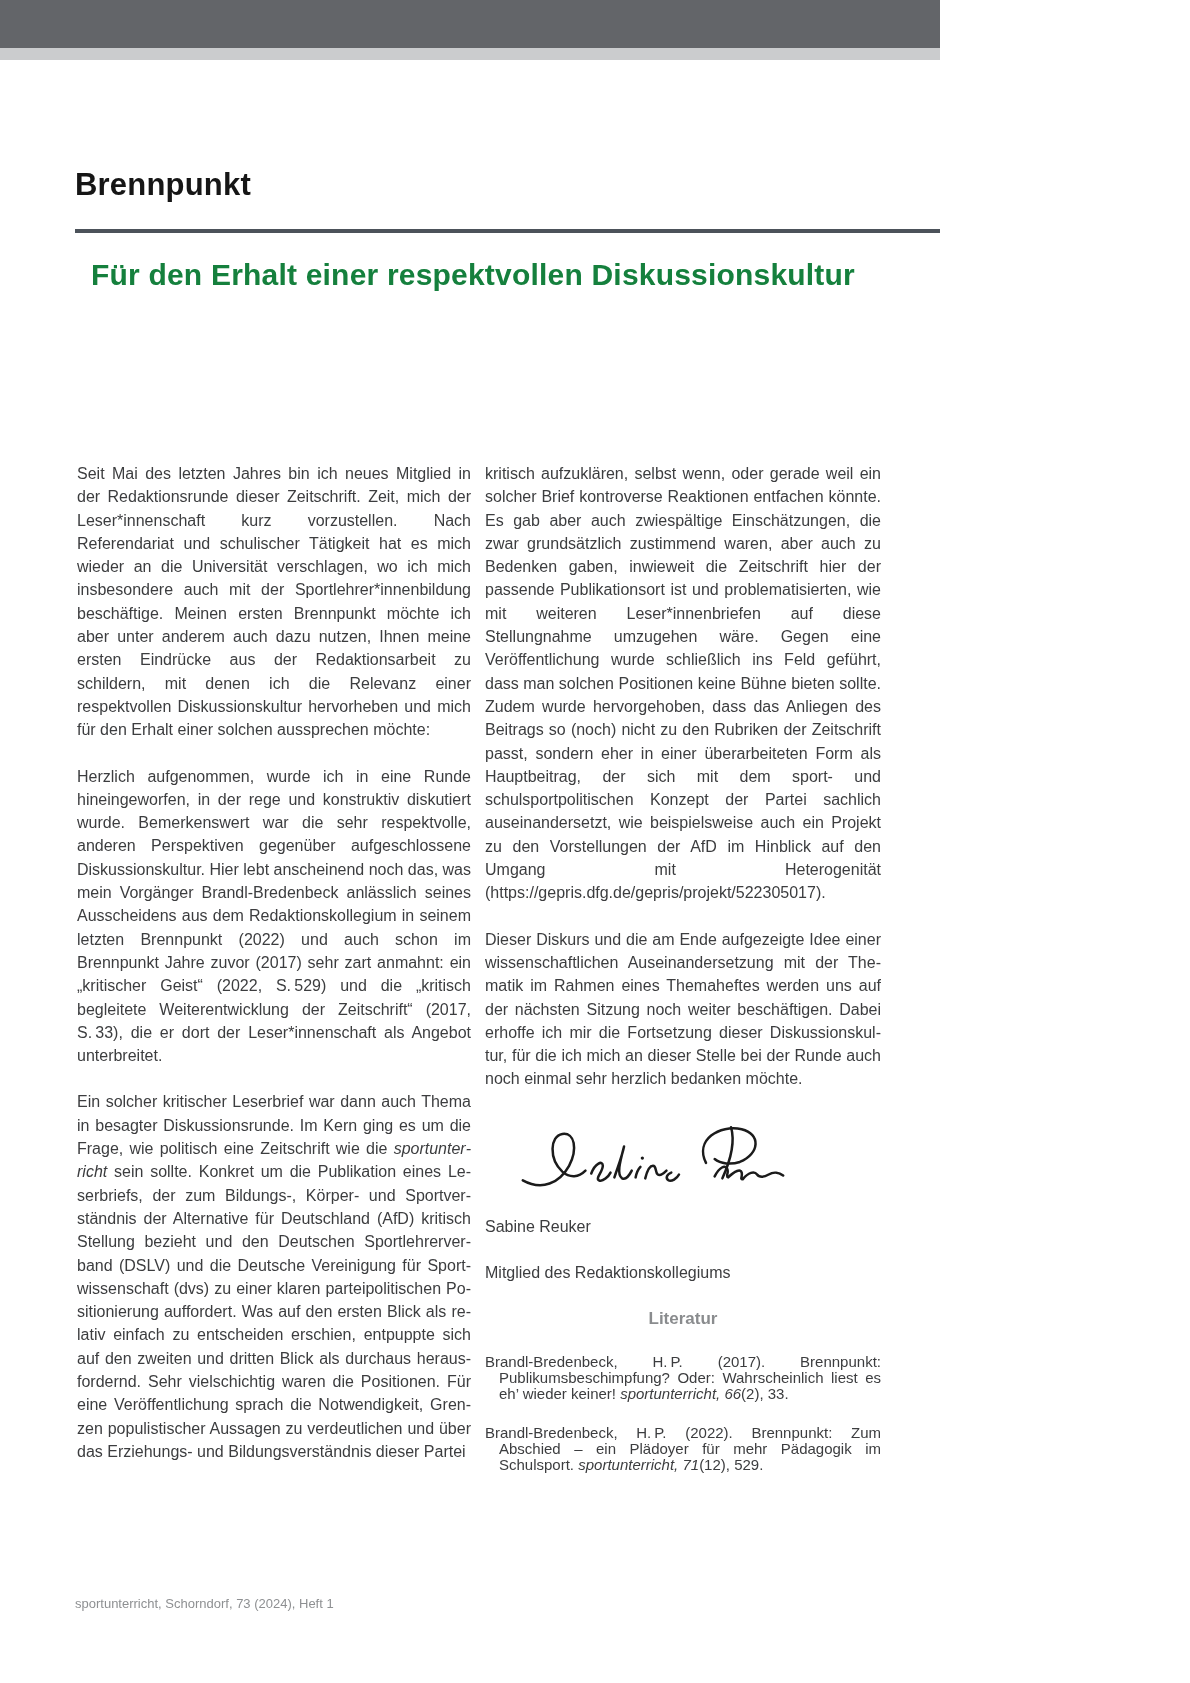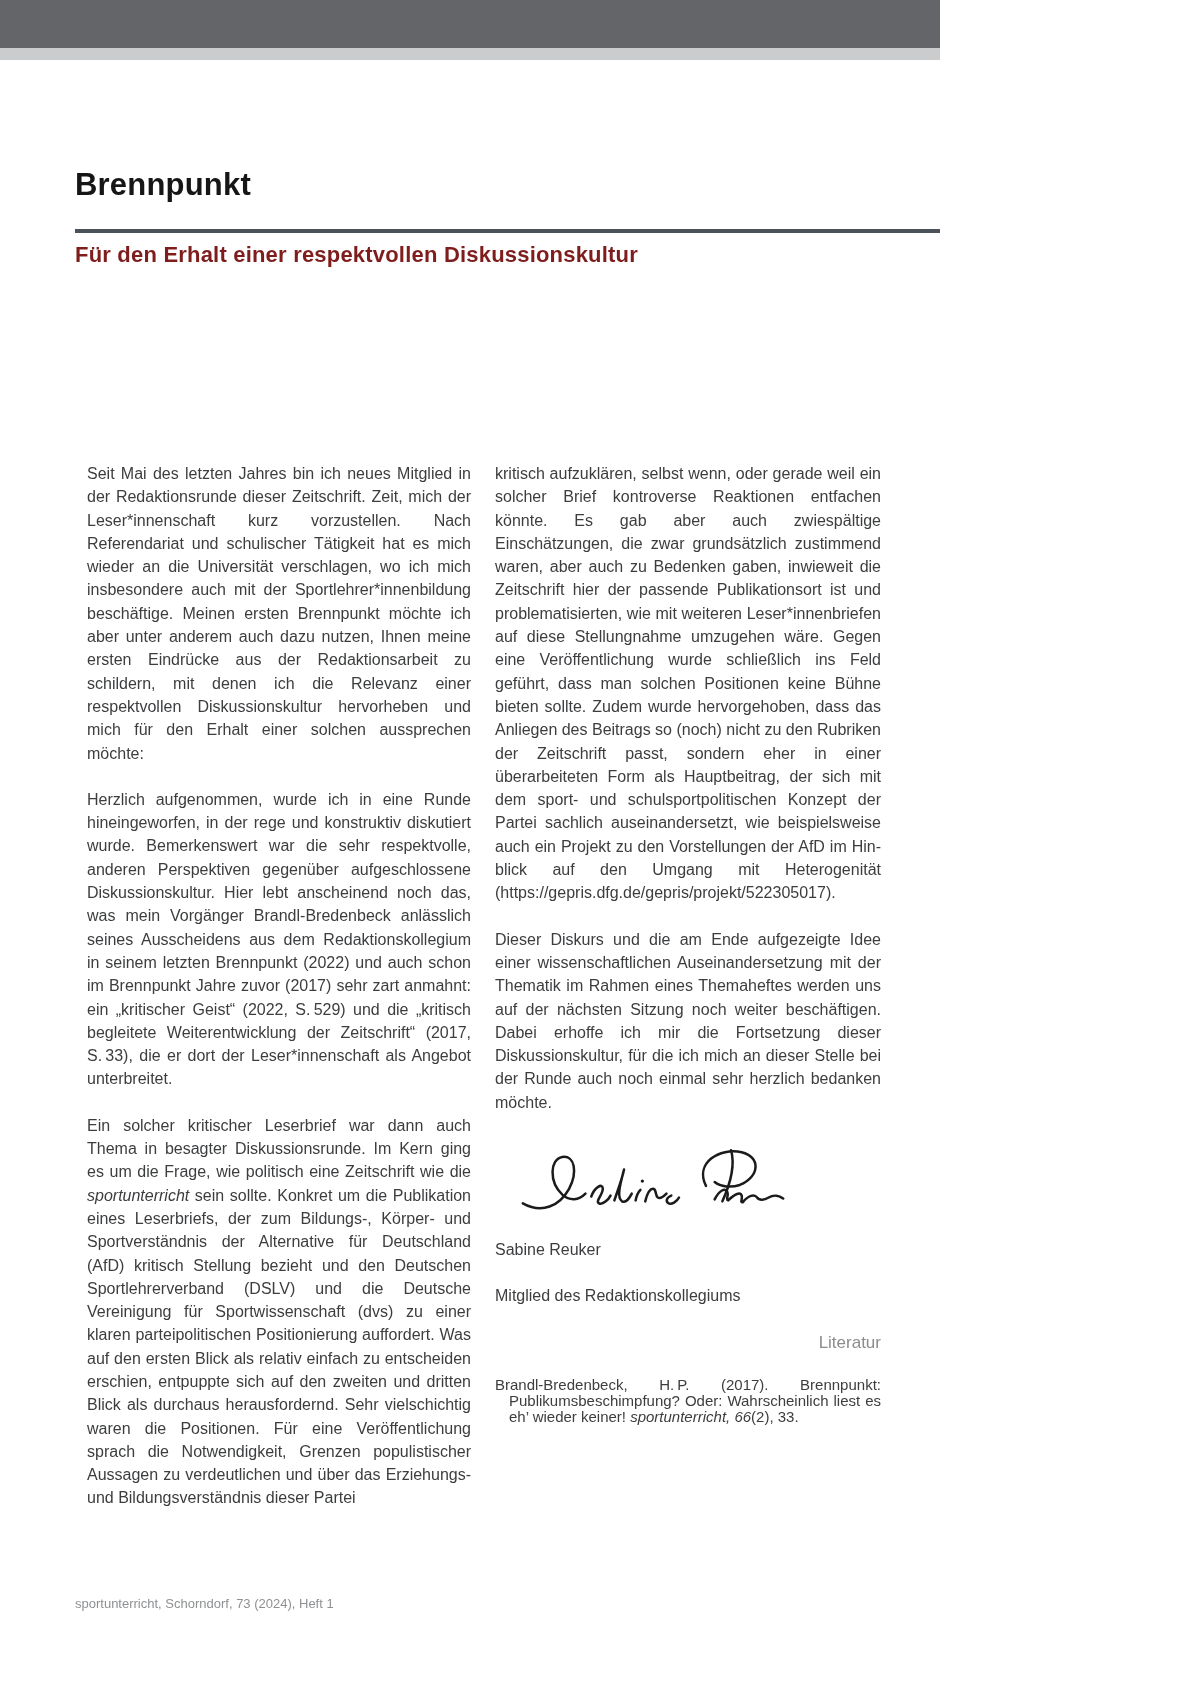--- a/index.html
+++ b/index.html
@@ -11,38 +11,38 @@
   .substrip{position:absolute;left:0;top:48px;width:980px;height:12px;background:#cbccce;}
   .tab{position:absolute;left:980px;top:48px;width:210px;height:33px;background:#98999d;
        display:flex;align-items:center;justify-content:center;}
   .tab span{color:#ffffff;font-weight:700;font-size:17px;letter-spacing:.2px;}
 
   
   .section-title{position:absolute;left:75px;top:167px;margin:0;font-size:31px;font-weight:700;
                  color:#161616;letter-spacing:.2px;}
   .title-rule{position:absolute;left:75px;top:229px;width:1115px;height:4px;background:#4c525a;
               border:none;margin:0;padding:0;}
-  .article-title{position:absolute;left:75px;top:242px;margin:0;font-size:22px;font-weight:700;
-                 color:#7f1d1d;letter-spacing:.2px;}
+  .article-title{position:absolute;left:75px;top:242px;margin:16px;font-size:30px;font-weight:700;
+                 color:#15803d;letter-spacing:.2px;}
 
   
   .col{position:absolute;top:462px;font-size:16px;line-height:23.3px;text-align:justify;
        color:#3c3d3f;hyphens:manual;}
   .col-1{left:75px;width:396px;}
   .col-2{left:483px;width:398px;}
-  .col p{margin:0 0 23px 12px;}
+  .col p{margin:0 0 23px 2px;}
   .col p:last-child{margin-bottom:0;}
   .it{font-style:italic;}
 
   
   .signature{display:block;margin:30px 0 14px 34px;}
   .signoff{margin:0;line-height:23.3px;text-align:left;}
 
   
-  .lit-heading{margin:56px 0 3px 0;font-size:17px;font-weight:400;color:#8a8c8e;text-align:right;}
+  .lit-heading{margin:56px 0 3px 0;font-size:17px;font-weight:700;color:#8a8c8e;text-align:center;}
   .ref{font-size:15px;line-height:16px;margin:0;text-align:justify;color:#3c3d3f;
        padding-left:14px;text-indent:-14px;}
 
   
   .portrait{position:absolute;left:980px;top:470px;width:210px;}
   .portrait svg{display:block;}
   .caption{height:40px;background:#d2d3d5;box-sizing:border-box;display:flex;align-items:center;
            justify-content:flex-end;padding-right:26px;font-size:16.5px;font-weight:700;color:#38393b;}
 
   
@@ -88,20 +88,21 @@
         <path d="M222,5 C226,19 222,38 213,58"></path>
         <path d="M205,56 C210,46 216,44 218,48 C220,52 216,56 219,57 C226,50 232,48 233,52 C234,56 231,59 234,59 C240,52 246,50 249,54 C251,57 256,57 261,54 C266,51 272,52 276,55"></path>
       </g>
     </svg>
 
     <p class="signoff">Sabine Reuker</p>
     <p class="signoff">Mitglied des Redaktionskollegiums</p>
 
     <p class="lit-heading">Literatur</p>
     <p class="ref"><span>Brandl-Bredenbeck, H. P. (2017). Brennpunkt: Publikumsbe­schimpfung? Oder: Wahrscheinlich liest es eh’ wieder keiner! </span><span class="it">sportunterricht, 66</span><span>(2), 33.</span></p>
+    <p class="ref"><span>Brandl-Bredenbeck, H. P. (2022). Brennpunkt: Zum Abschied – ein Plädoyer für mehr Pädagogik im Schulsport. </span><span class="it">sportunter­richt, 71</span><span>(12), 529.</span></p>
   </div>
 
   <aside class="portrait">
     <svg width="210" height="287" viewBox="0 0 210 287" aria-hidden="true">
       <defs>
         <linearGradient id="bgGrad" x1="0" y1="0" x2="1" y2="1">
           <stop offset="0" stop-color="#b3b1af"></stop>
           <stop offset="1" stop-color="#c9c7c4"></stop>
         </linearGradient>
         <linearGradient id="hairGrad" x1="0" y1="0" x2="0" y2="1">

